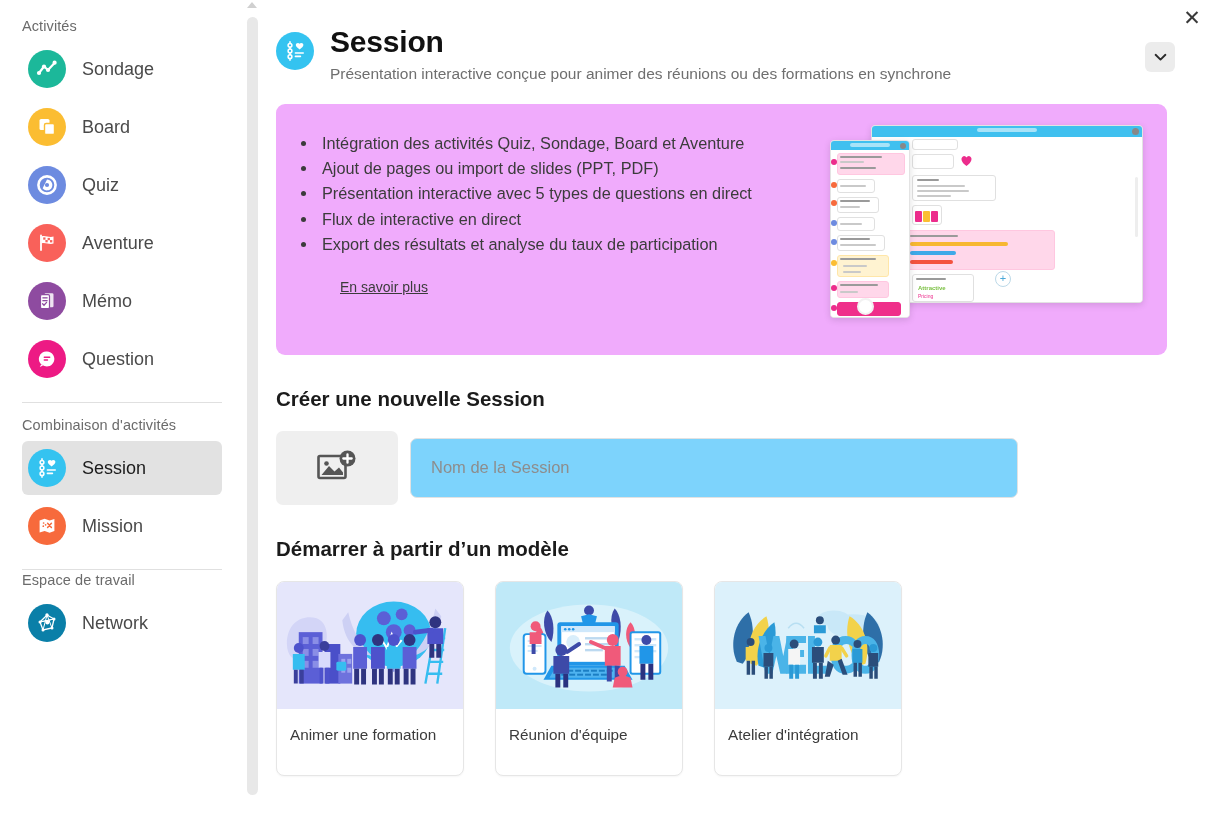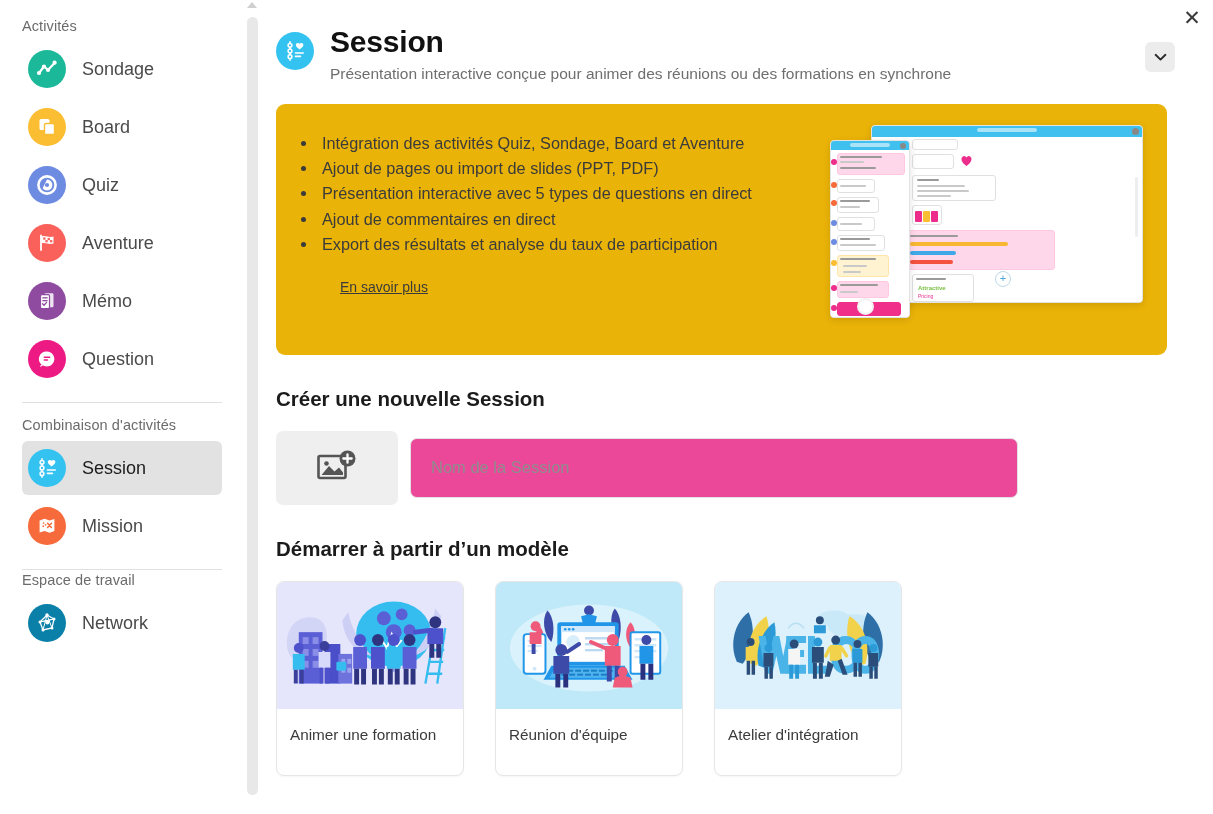--- a/index.html
+++ b/index.html
@@ -140,21 +140,21 @@
     background: #ececec;
     display: flex; align-items: center; justify-content: center;
     cursor: pointer;
   }
   .chevron-btn svg { display:block; }
 
   
   .info-panel {
     margin: 21px 0 0 18px;
     margin-right: 26px;
-    background: #eab308;
+    background: #f0abfc;
     border-radius: 9px;
     height: 251px;
     position: relative;
     overflow: hidden;
   }
   .bullets {
     margin: 0;
     padding: 27px 0 0 42px;
     list-style: disc;
   }
@@ -236,21 +236,21 @@
     border-radius: 7px;
     display: flex; align-items: center; justify-content: center;
     cursor: pointer;
     flex: 0 0 122px;
   }
   .name-input {
     flex: 0 0 608px;
     height: 60px;
     border: 1px solid #e2e2e2;
     border-radius: 7px;
-    background: #ec4899;
+    background: #7dd3fc;
     font-size: 16.5px;
     color: #333;
     padding: 0 20px;
     font-family: "Liberation Sans", sans-serif;
     outline: none;
   }
   .name-input::placeholder { color: #8d8d8d; }
   .create-btn {
     margin-left: 38px;
     width: 104px; height: 56px;
@@ -462,21 +462,21 @@
           <path d="M1.6 1.8 L6.5 6.6 L11.4 1.8" fill="none" stroke="#2b2b2b" stroke-width="1.9" stroke-linecap="round" stroke-linejoin="round"></path>
         </svg>
       </div>
     </div>
 
     <section class="info-panel">
       <ul class="bullets">
         <li>Intégration des activités Quiz, Sondage, Board et Aventure</li>
         <li>Ajout de pages ou import de slides (PPT, PDF)</li>
         <li>Présentation interactive avec 5 types de questions en direct</li>
-        <li>Ajout de commentaires en direct</li>
+        <li>Flux de interactive en direct</li>
         <li>Export des résultats et analyse du taux de participation</li>
       </ul>
       <a class="learn-more">En savoir plus</a>
 
       
       <div class="preview">
 
         <div class="mock mock-back">
           <div class="mock-bar">
             <span class="ttl"></span>

